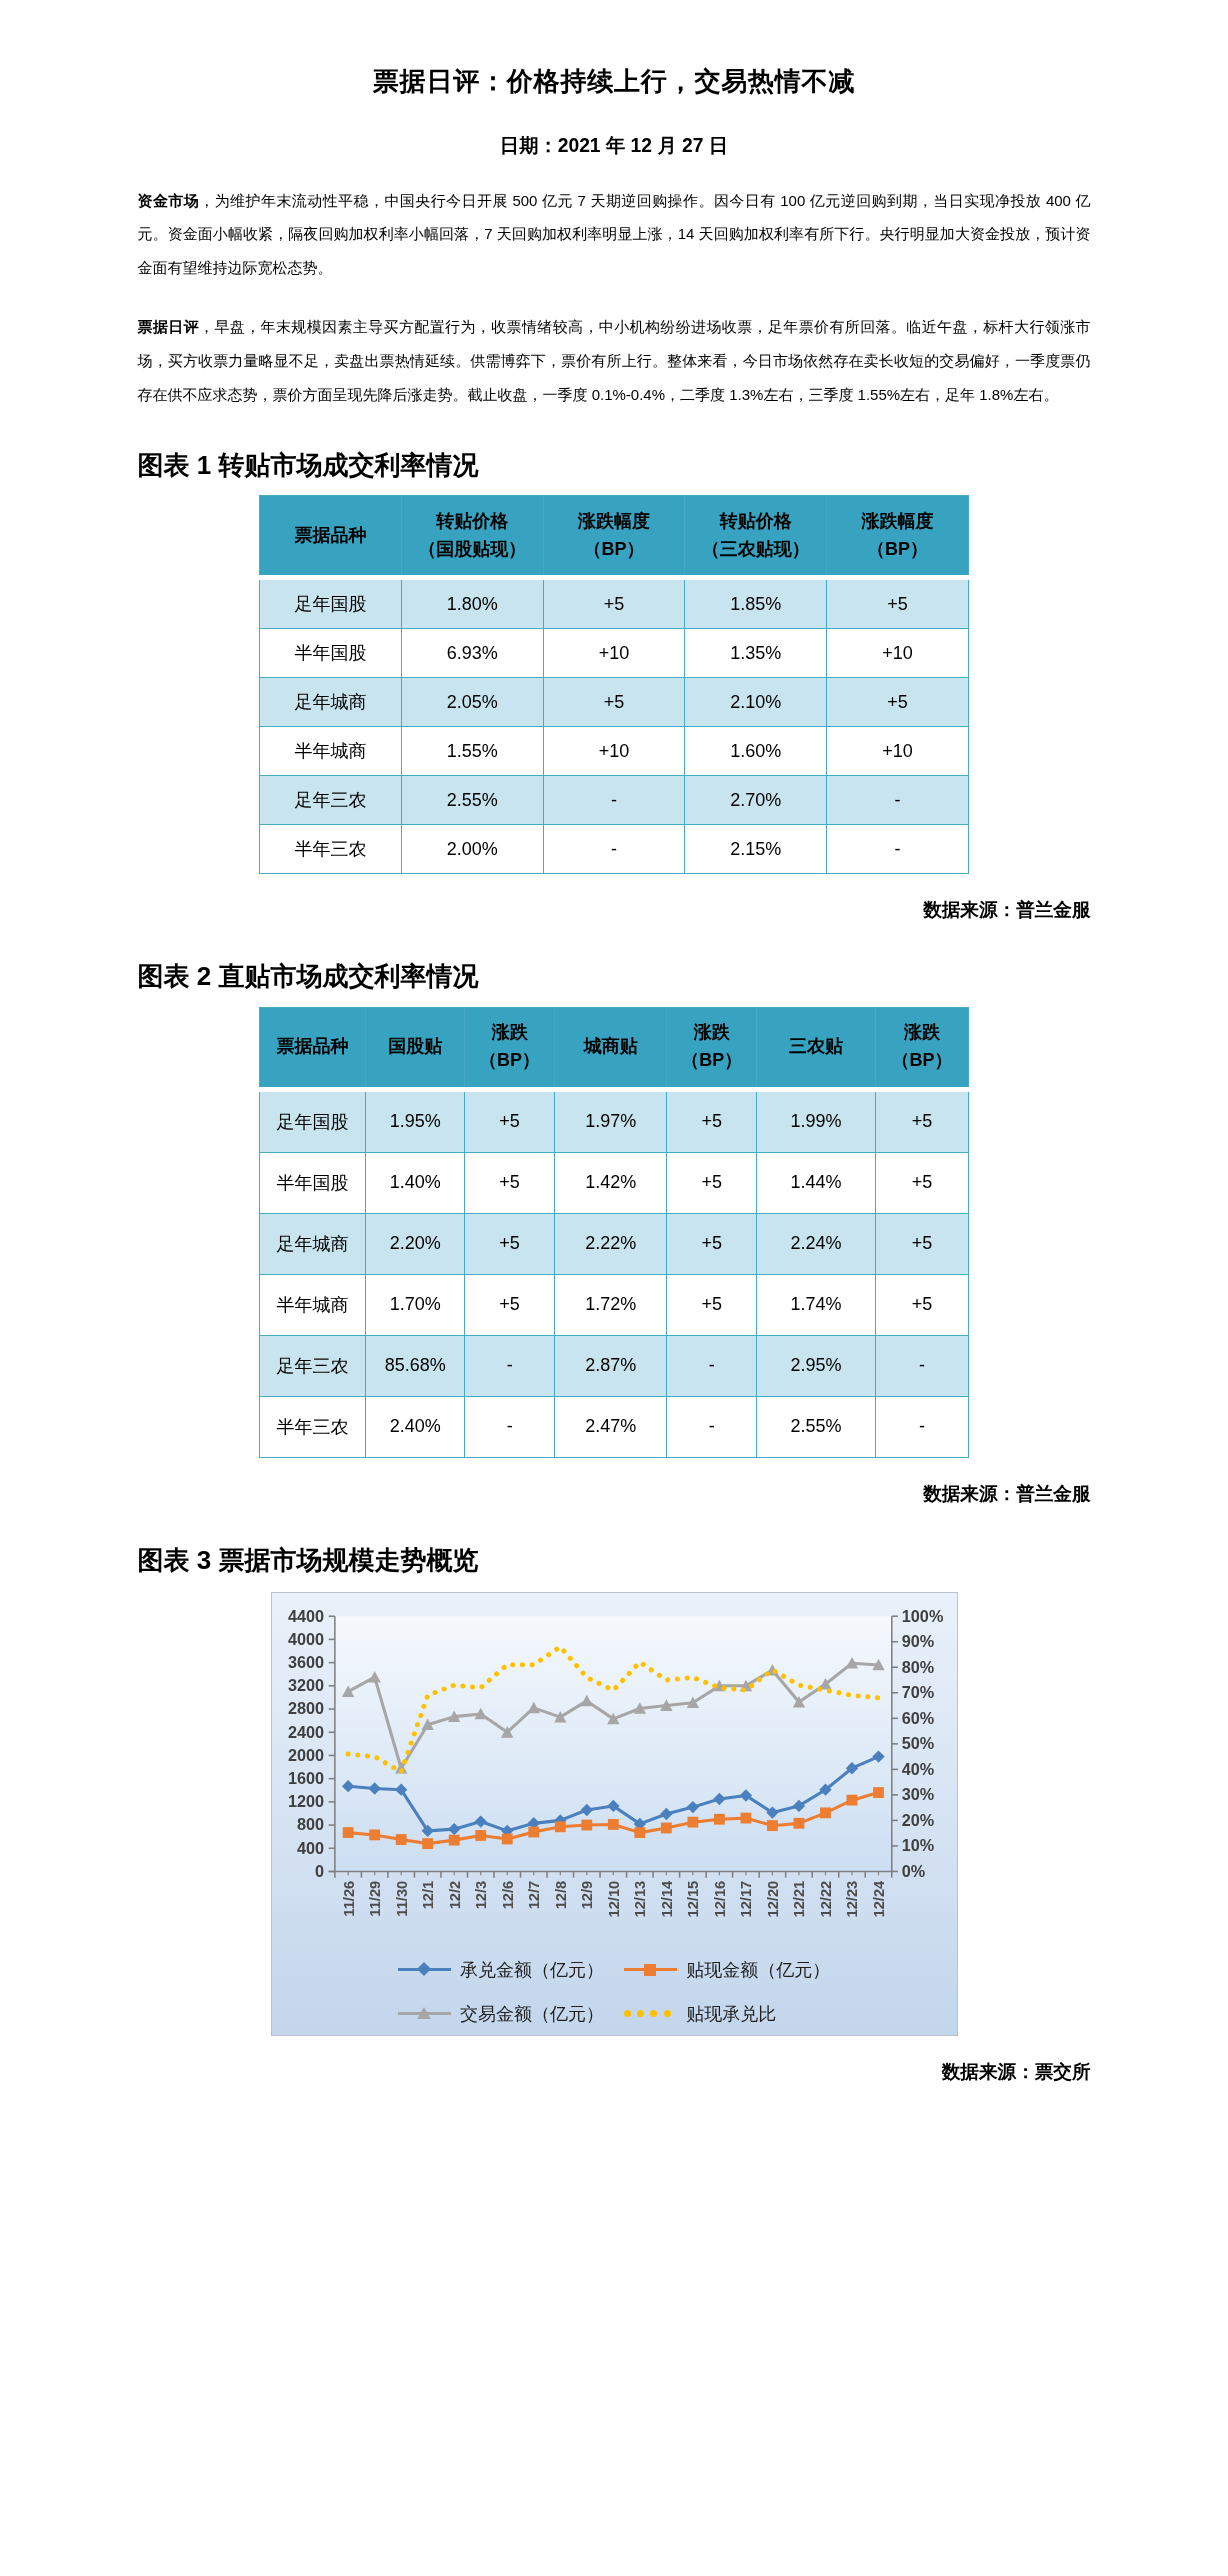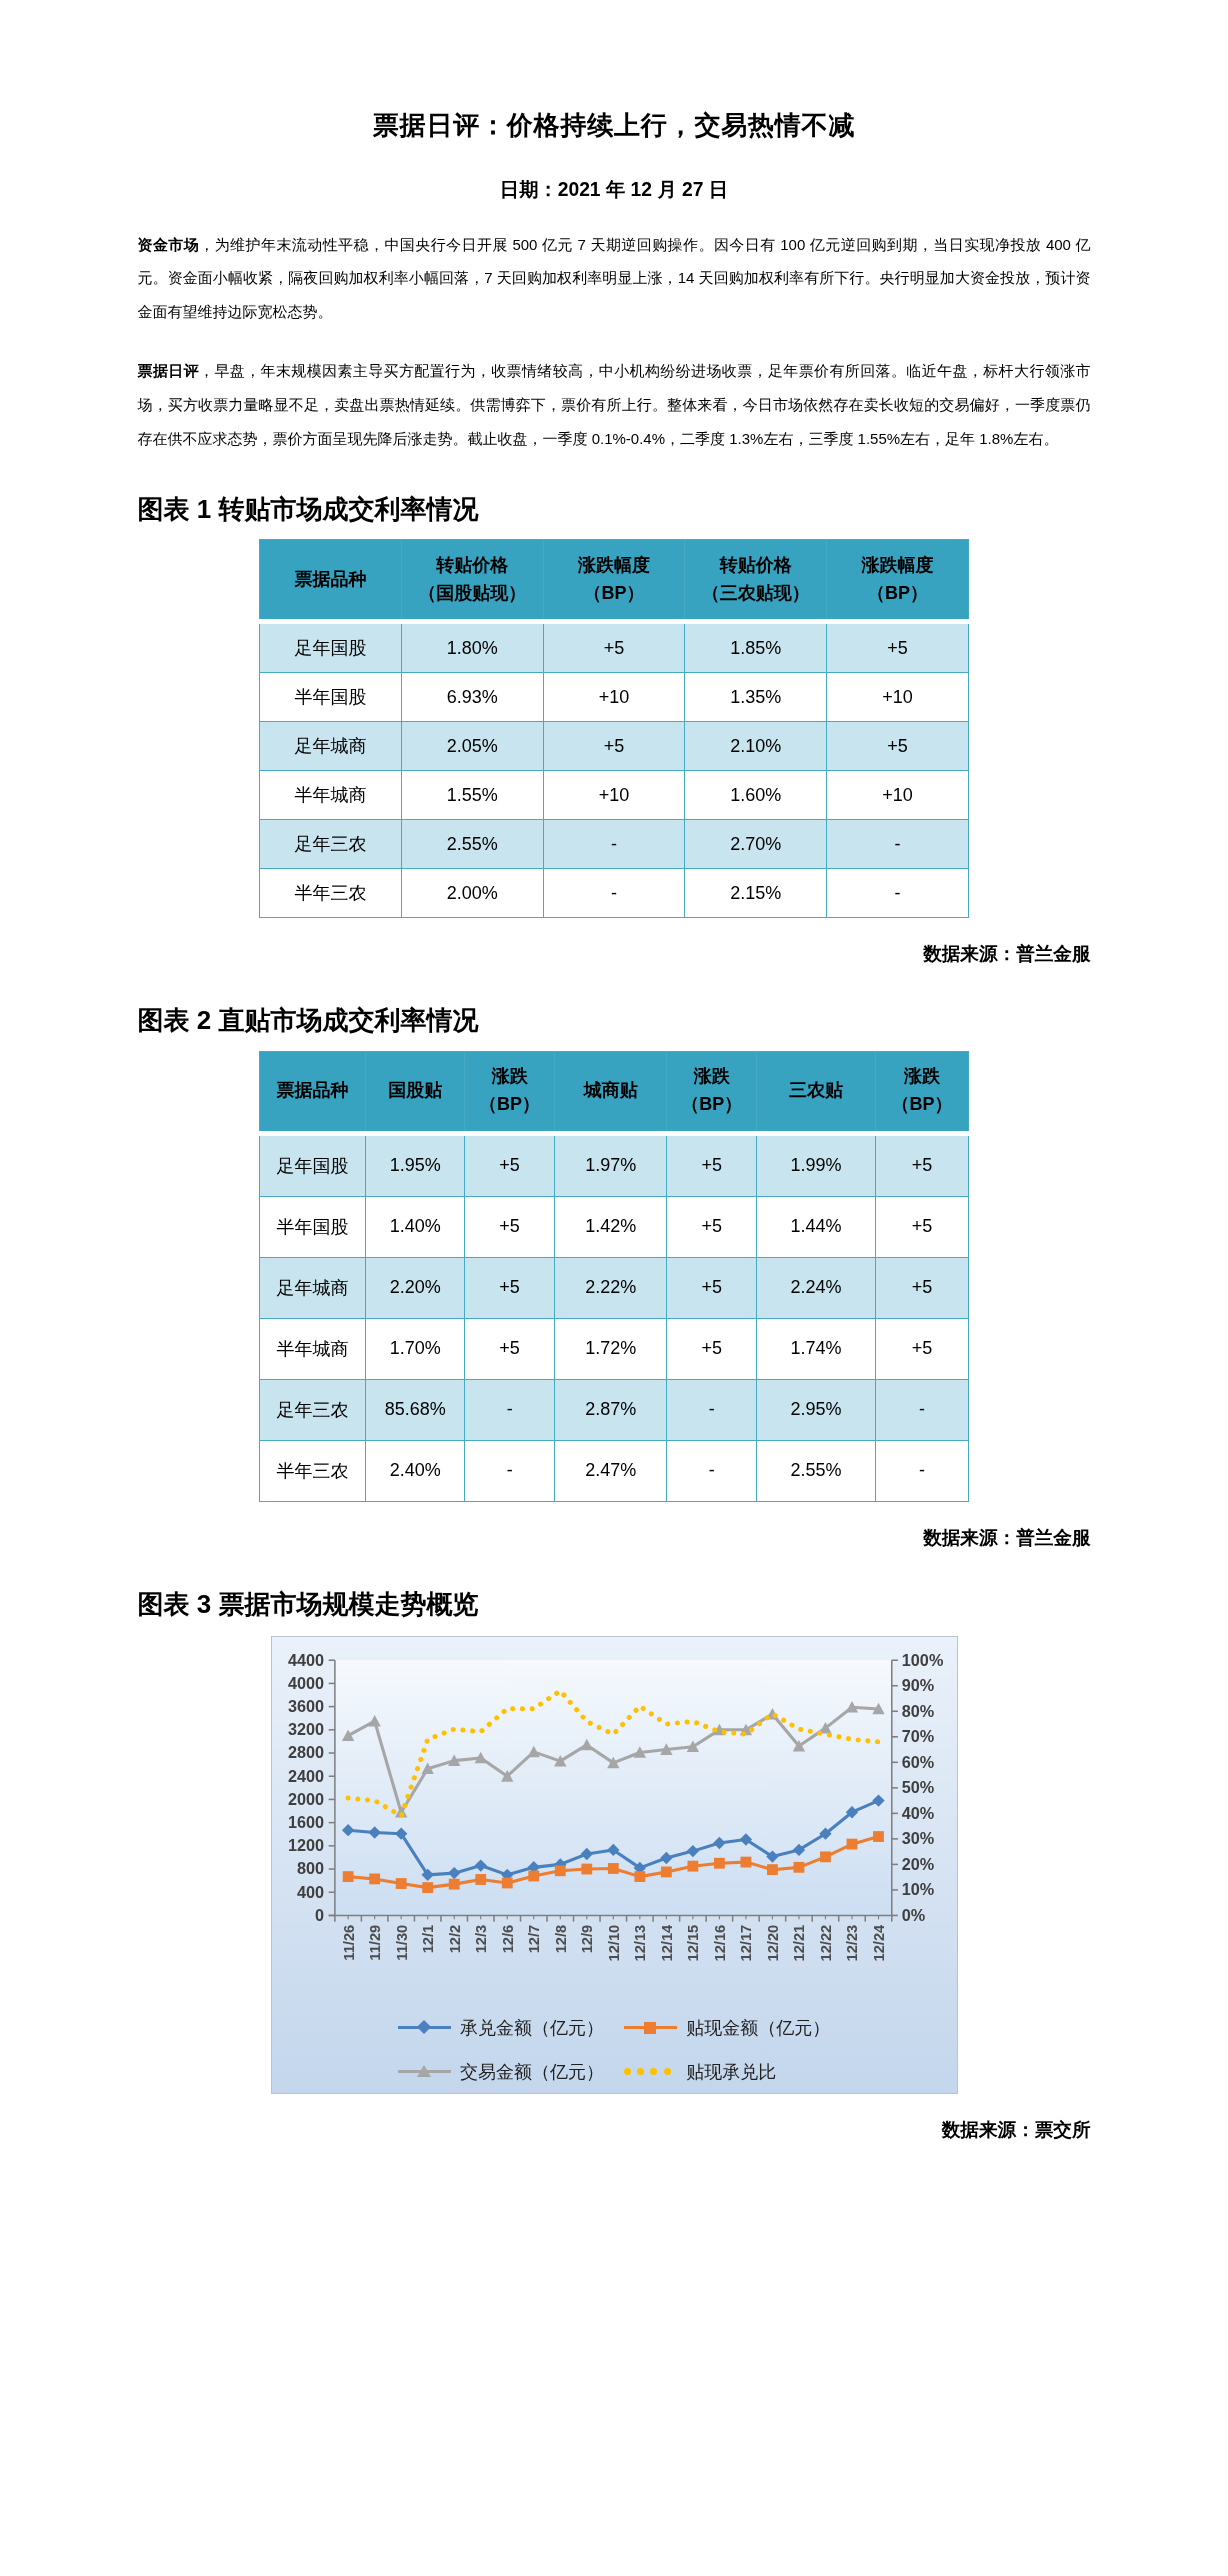--- a/index.html
+++ b/index.html
@@ -2,21 +2,21 @@
 <html style="--table-header: #38a3c1; --table-row-alt: #c8e4ee; --table-border: #46aac4; --series-gray: #A6A6A6; --series-yellow: #FFC000;font-size:12.4px"><head>
 <meta charset="utf-8">
 <style>
   html,body{margin:0;padding:0;background:#ffffff;}
   body{
     width:1228px;height:2576px;
     font-family:"Liberation Sans","DejaVu Sans",sans-serif;
     color:#000;
     position:relative;
   }
-  .content{width:953px;margin:0 auto;padding-top:108px;}
+  .content{width:953px;margin:0 auto;padding-top:64px;}
   .doc-title{font-size:26px;font-weight:bold;text-align:center;margin:0;letter-spacing:0.8px;}
   .doc-date{font-size:19.3px;font-weight:bold;text-align:center;margin-top:32.5px;}
   .para{font-size:15px;line-height:2.26;text-align:justify;margin-top:25px;}
   .para .lead{font-weight:bold;}
   .fig-title{font-size:26px;font-weight:bold;text-align:left;margin-top:36px;}
   table.rates{
     width:710px;margin:12.4px auto 0;border-collapse:collapse;
     font-size:18px;text-align:center;table-layout:fixed;
   }
   .rates th{
@@ -42,21 +42,21 @@
   .source{font-size:18.6px;font-weight:bold;text-align:right;margin-top:23px;}
   .chart-box{
     width:682px;margin:14px auto 0;
     background:linear-gradient(180deg,#eaf1fa 0%,#c3d6ec 100%);
     border:1.5px solid #b9c2cd;
     padding:6.2px 1.5px 9.3px;
   }
   .legend{
     display:grid;grid-template-columns:max-content max-content;
     column-gap:108px;row-gap:6.2px;justify-content:center;
-    font-size:18px;color:#1f1f1f;margin-top:20px;gap:20px;
+    font-size:18px;color:#1f1f1f;margin-top:6px;gap:20px;
   }
   .legend-item{display:flex;align-items:center;gap:9.3px;}
   .sym{position:relative;width:53px;height:15.5px;flex:0 0 auto;}
   .sym .line{position:absolute;left:0;right:0;top:6.2px;height:3.1px;}
   .sym .diamond{position:absolute;left:21px;top:2.3px;width:10px;height:10px;transform:rotate(45deg);}
   .sym .square{position:absolute;left:20px;top:1.5px;width:12.4px;height:12.4px;}
   .sym .tri{position:absolute;left:19.3px;top:0.8px;width:0;height:0;
     border-left:7px solid transparent;border-right:7px solid transparent;
     border-bottom:12.4px solid var(--series-gray,#A6A6A6);}
   .sym.dots{display:flex;align-items:center;gap:6.2px;}

